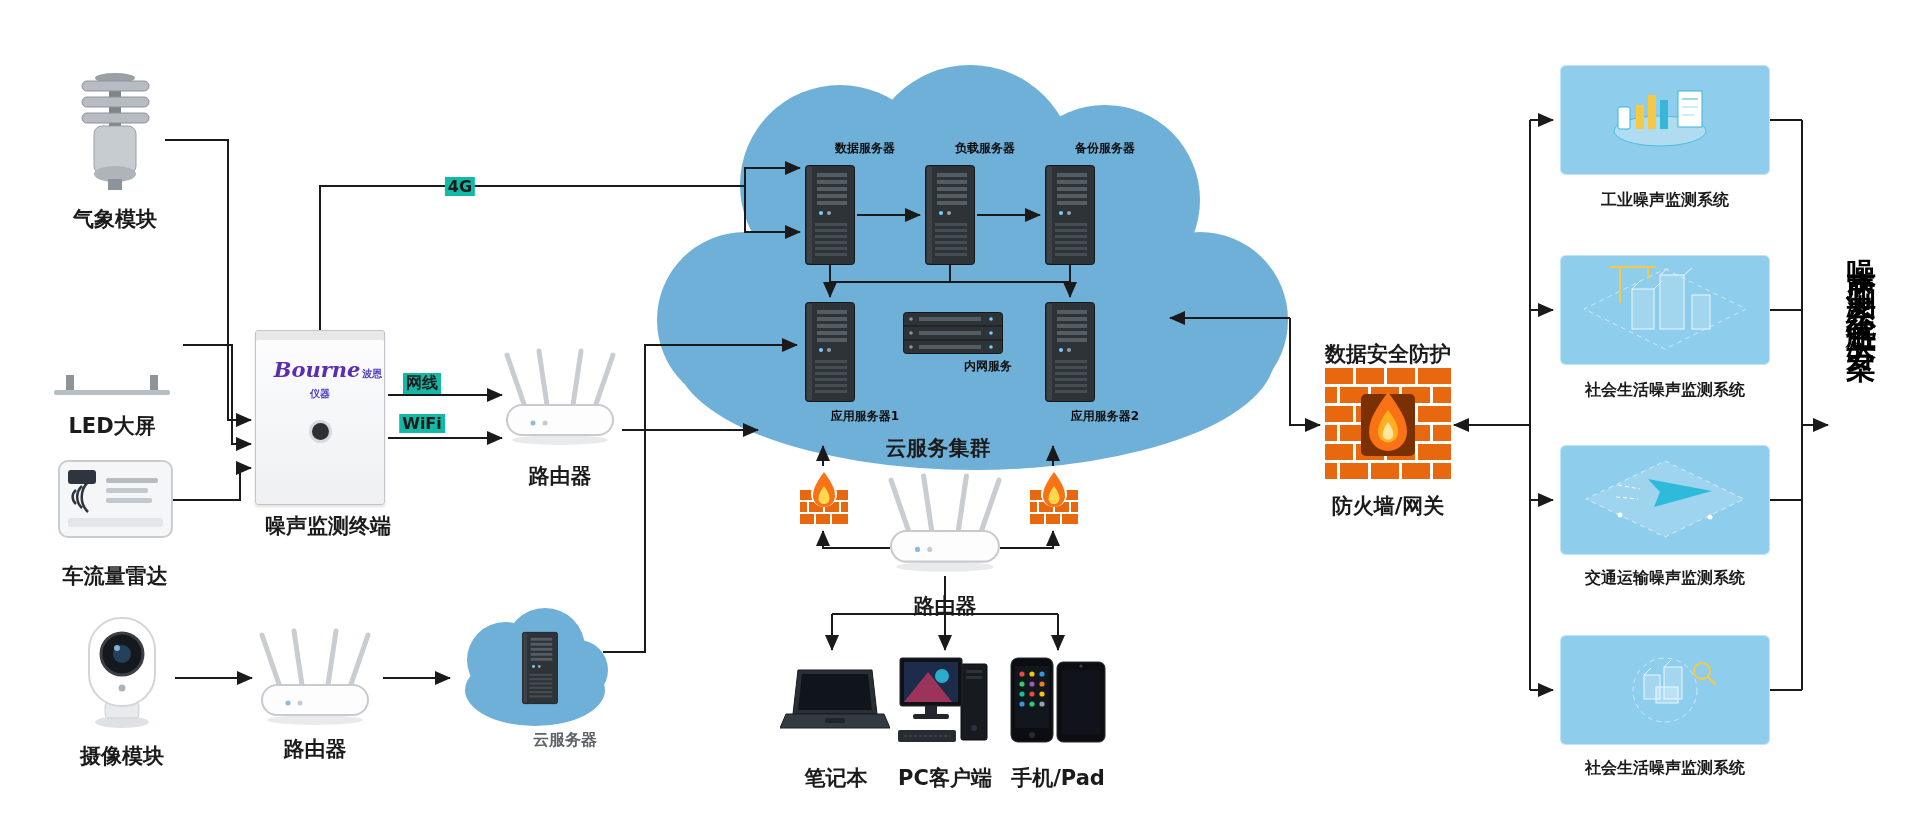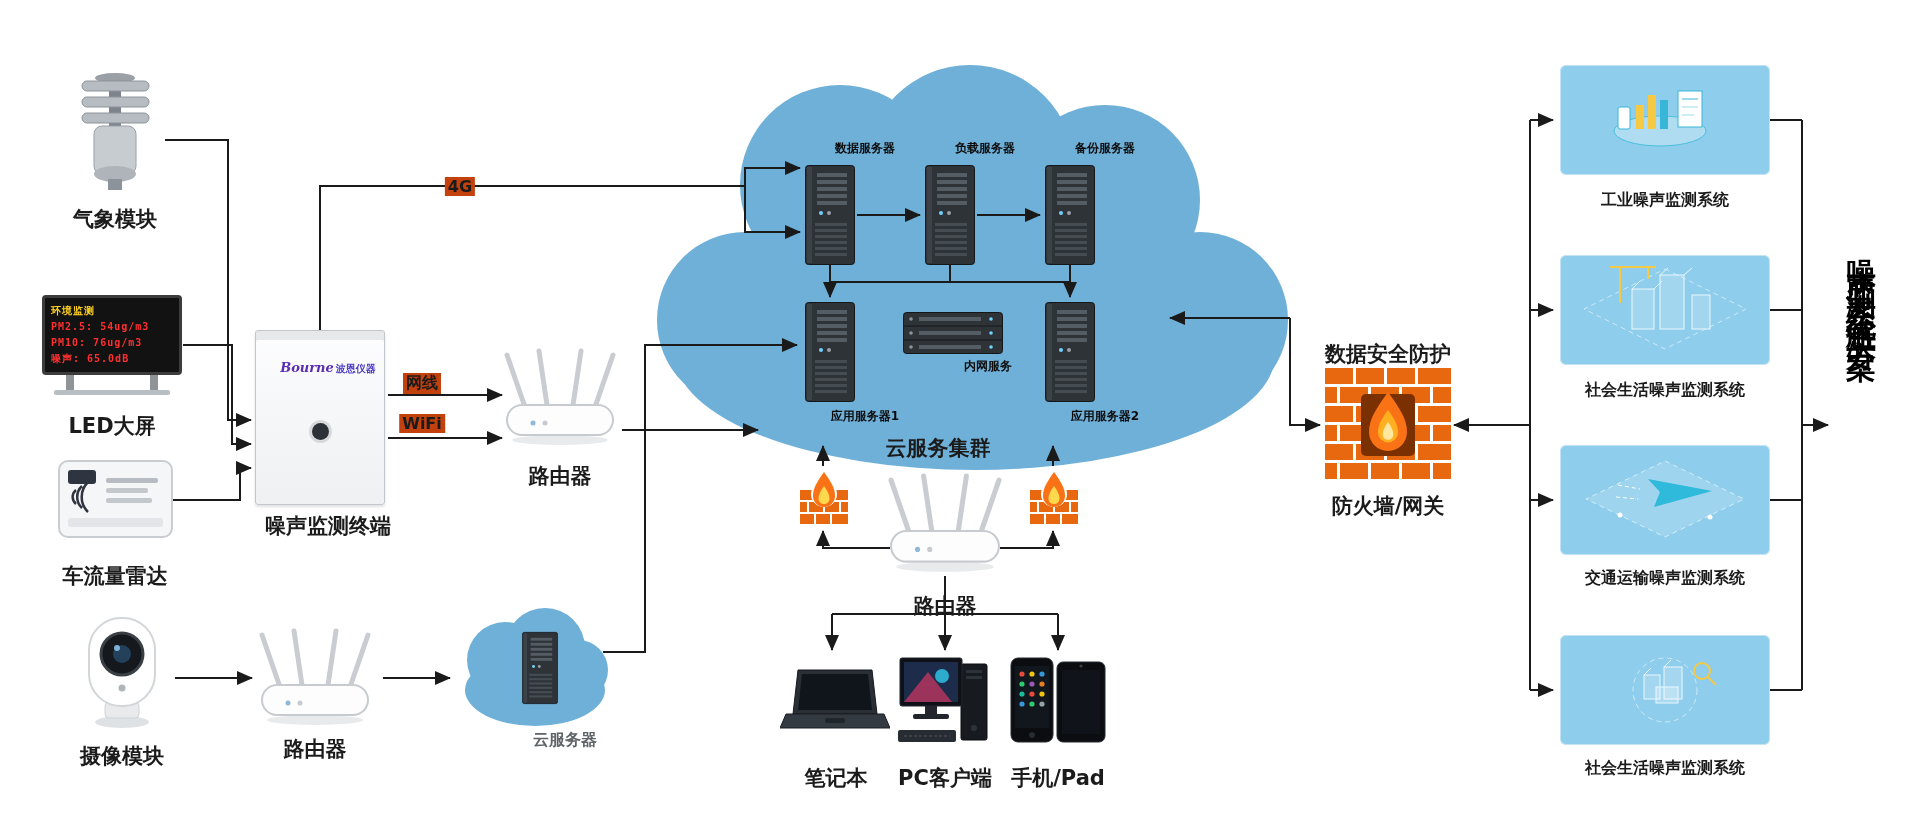--- a/index.html
+++ b/index.html
@@ -7,30 +7,30 @@
   #canvas { position:relative; width:1920px; height:821px; background:#fff; overflow:hidden; }
   svg { display:block; }
   #cloud-main { position:absolute; left:650px; top:50px; z-index:0; }
   #cloud-edge { position:absolute; left:450px; top:608px; z-index:0; }
   #wires { position:absolute; left:0; top:0; z-index:1; }
   .node { position:absolute; z-index:2; }
   .lbl { position:absolute; z-index:3; transform:translateX(-50%); font-size:21px; font-weight:700;
          color:#1b1b1b; white-space:nowrap; }
   .lbl.in-cloud { font-size:12px; color:#0d0d0d;margin-left:35px; }
   .lbl.muted { color:#5f6468; font-weight:600; font-size:16px; }
-  .lbl.net { font-size:16px; font-weight:600; background:#c2410c; padding:0 3px; }
+  .lbl.net { font-size:16px; font-weight:600; background:#14b8a6; padding:0 3px; }
   .lbl.panel-lb { font-size:16px; }
   .vtitle { position:absolute; left:1840px; top:235px; z-index:3; writing-mode:vertical-rl;
             text-orientation:upright; font-size:30px; font-weight:700; letter-spacing:10px; color:#000; }
   
   .terminal { position:absolute; left:255px; top:330px; width:130px; height:175px; z-index:2;
               background:linear-gradient(180deg,#fdfdfe,#eef0f2); border:1px solid #c3c7cb;
               border-radius:3px; box-shadow:inset 0 9px 0 #e6e8ea, 0 2px 3px rgba(0,0,0,.12); }
   .terminal .brand { position:absolute; top:26px; width:100%; text-align:center; }
-  .terminal .brand .en { font-style:italic; font-weight:700; font-size:13px; color:#5b2db0;
+  .terminal .brand .en { font-style:italic; font-weight:700; font-size:21px; color:#5b2db0;
                          font-family:"DejaVu Serif","Liberation Serif",serif;margin-left:16px; }
   .terminal .brand .cn { font-size:10px; color:#4b3ac2; margin-left:2px; font-weight:700; }
   .terminal .knob { position:absolute; left:56px; top:92px; width:17px; height:17px; border-radius:50%;
                     background:#2c3137; box-shadow:0 0 0 3px #d7dadd; }
   
   .led { position:absolute; left:42px; top:295px; width:140px; height:110px; z-index:2; }
   .led .screen { position:absolute; width:140px; height:80px; background:#121212; border:3px solid #3c3c3c;
                  border-radius:4px; padding:5px 6px; overflow:hidden; }
   .led .row { font-family:"DejaVu Sans Mono","Liberation Mono",monospace; font-size:10px; line-height:16px;
               color:#ff2f2f; font-weight:700; letter-spacing:1px; white-space:nowrap; }
@@ -128,26 +128,20 @@
       <rect x="14" y="27" width="67" height="10" rx="5" fill="#b7bcc2" stroke="#8d939a"></rect>
       <rect x="14" y="43" width="67" height="10" rx="5" fill="#b7bcc2" stroke="#8d939a"></rect>
       <rect x="26" y="56" width="42" height="48" rx="8" fill="#c7ccd1" stroke="#9aa0a6"></rect>
       <ellipse cx="47" cy="104" rx="21" ry="8" fill="#aeb4ba"></ellipse>
       <rect x="40" y="109" width="14" height="11" fill="#8d939a"></rect>
     </svg>
   </div>
   <div class="lbl" style="left:115px;top:205px">气象模块</div>
 
   <div class="led">
-    <div class="screen">
-      <div class="row y">环境监测</div>
-      <div class="row">PM2.5: 54ug/m3</div>
-      <div class="row">PM10: 76ug/m3</div>
-      <div class="row">噪声: 65.0dB</div>
-    </div>
     <div class="leg l"></div>
       <div class="leg r"></div>
       <div class="foot"></div>
   </div>
   <div class="lbl" style="left:112px;top:412px">LED大屏</div>
 
   <div class="node" style="left:58px;top:460px">
     <svg width="115" height="78" viewBox="0 0 115 78">
       <rect x="1" y="1" width="113" height="76" rx="9" fill="#f5f6f7" stroke="#c9ccd0" stroke-width="2"></rect>
       <rect x="10" y="10" width="28" height="14" rx="3" fill="#2e3440"></rect>

